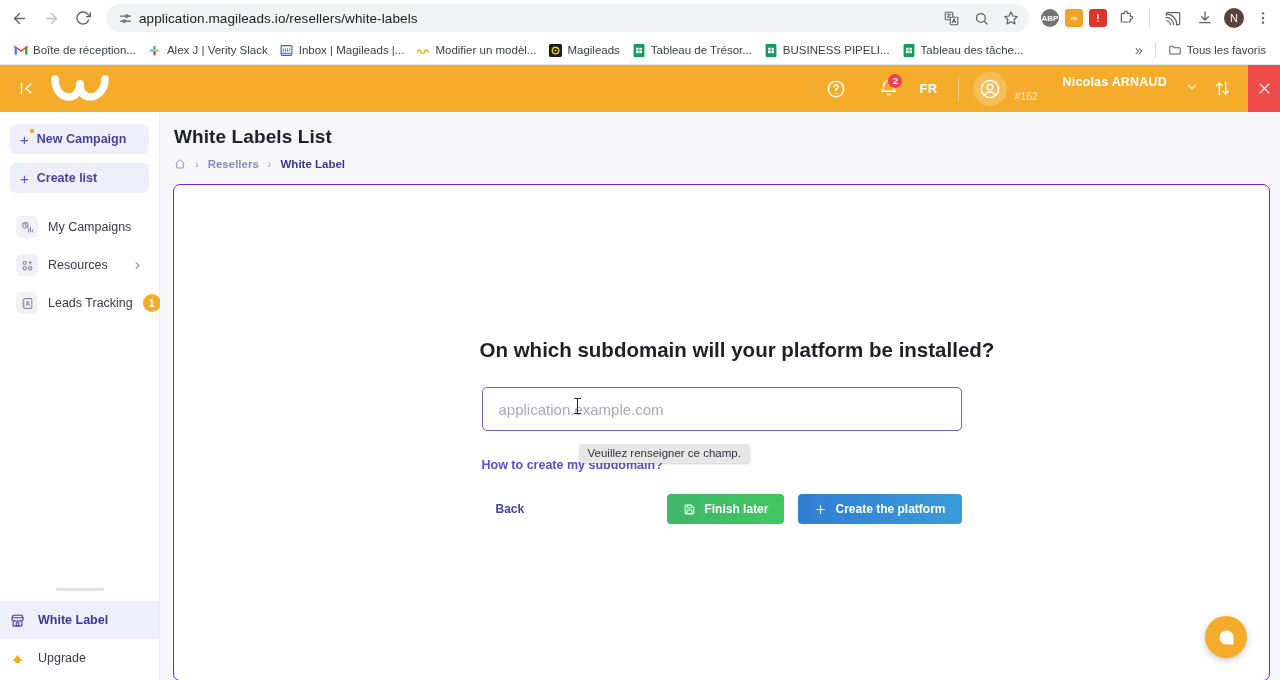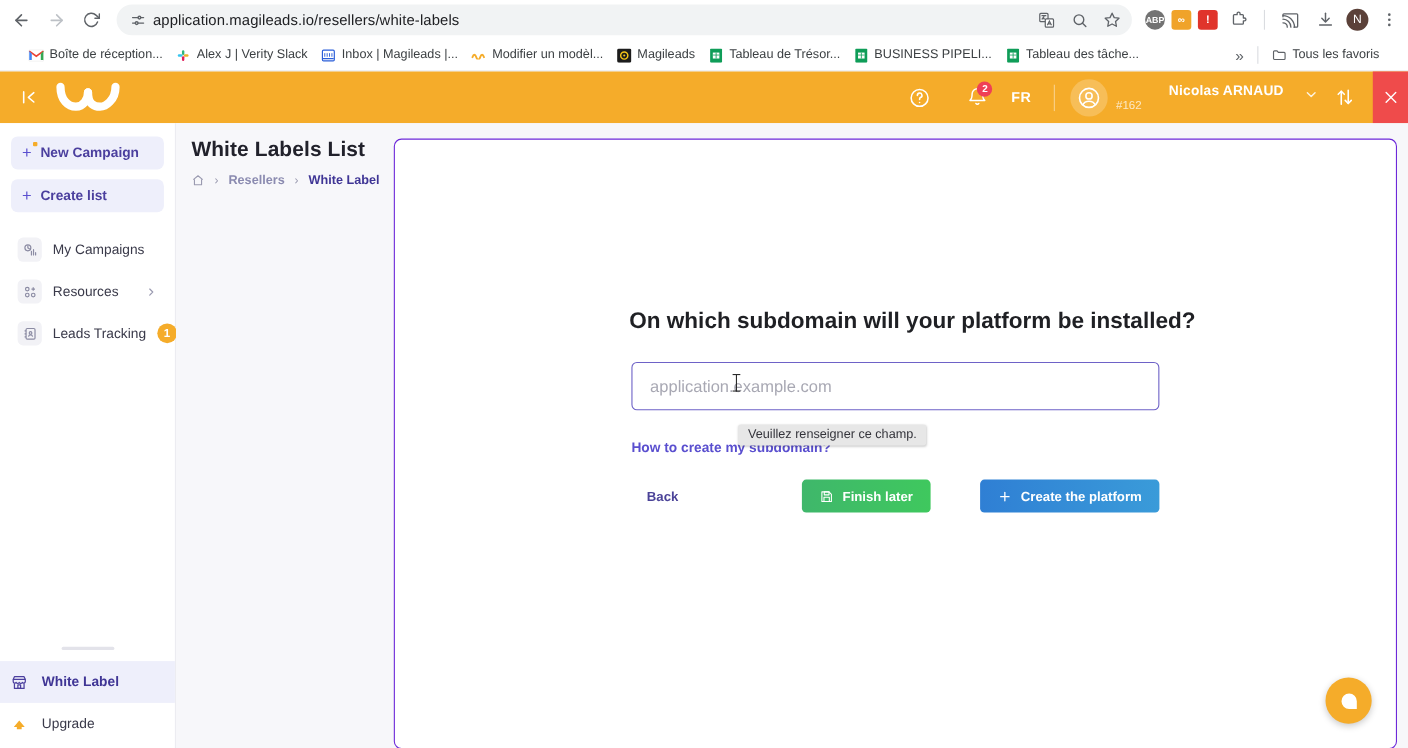--- a/index.html
+++ b/index.html
@@ -74,21 +74,21 @@
     width: 20px; height: 20px; border-radius: 50%;
     background: #5b4139; color: #fff;
     font-size: 11px; display:flex; align-items:center; justify-content:center;
   }
 
   
   .bookmarks-row {
     height: 28px;
     display: flex;
     align-items: center;
-    padding: 0 20px;
+    padding: 0 8px;
     gap: 0;
     font-size: 11.5px;
     color: #3c4043;
   }
   .bm {
     display: flex; align-items: center; gap: 5px;
     padding: 3px 6px; border-radius: 4px;
     white-space: nowrap;
     max-width: 140px;
     overflow: hidden;
@@ -217,21 +217,21 @@
     color: #3f3595;
     font-weight: 700;
   }
   .nav-item.active .nav-ico { background: transparent; color:#4b3f9e; }
   .nav-item.plain .nav-ico { background: transparent; }
   .nav-item.plain { padding-left: 6px; }
 
   
   .main {
     flex: 1 1 auto;
-    display:flex; flex-direction:row;
+    display:flex; flex-direction:column;
     background: #f7f7fa;
     overflow: hidden;
     position: relative;
     justify-content: flex-end;
   }
   .page-head { padding: 14px 0 0 14px; background:#f7f7fa;}
   .page-title {
     font-size: 19px; font-weight: 700; color: #21212b;
     letter-spacing: .1px;
   }
@@ -298,21 +298,21 @@
   }
   .help-link {
     margin-top: 27px;
     font-size: 12.5px;
     color: #5a4fcf;
     font-weight: 600;
   }
   .actions {
     width: 480px;
     margin-top: 22px;
-    display:flex; align-items:center;gap:31px;
+    display:flex; align-items:center;
   }
   .back-btn {
     font-size: 12px; font-weight: 700; color: #4b4398;
     padding-left: 14px;
   }
   .act-spacer { flex: 1 1 auto; }
   .btn {
     height: 30px;
     border-radius: 4px;
     display:flex; align-items:center; justify-content:center;

